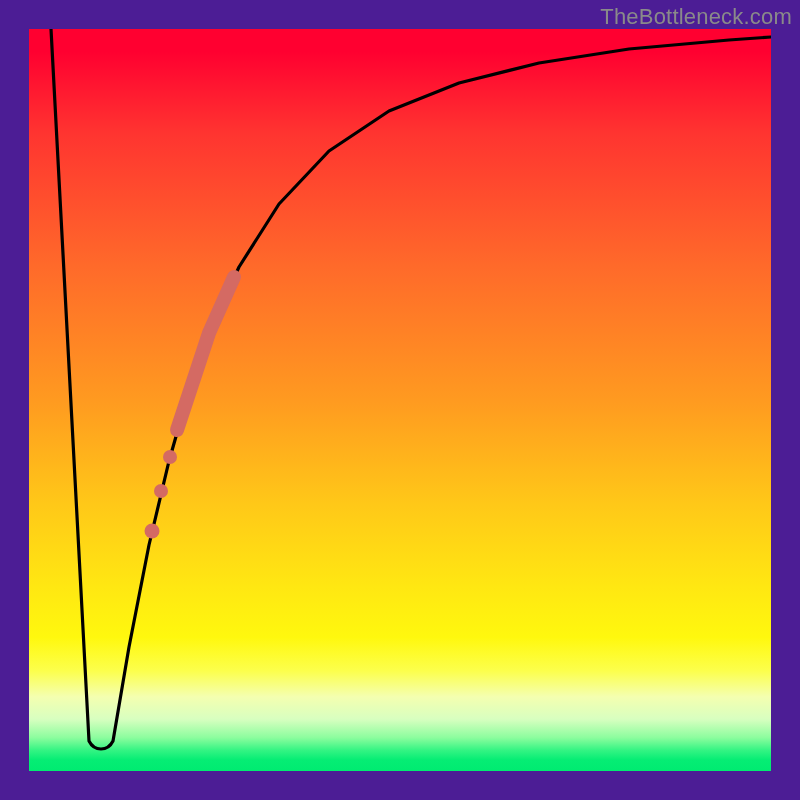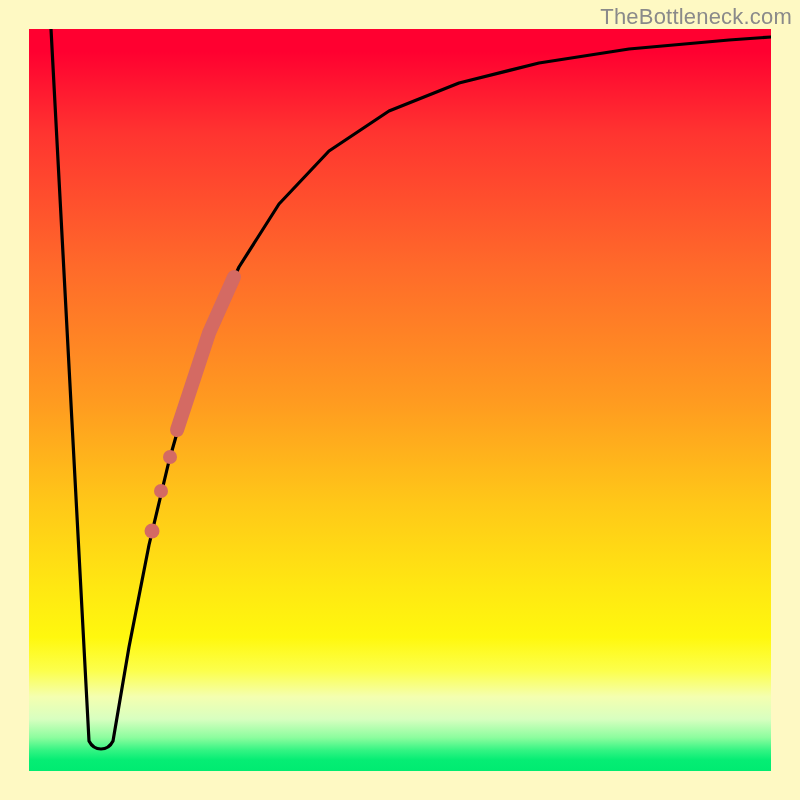--- a/index.html
+++ b/index.html
@@ -9,21 +9,21 @@
     height: 800px;
     background: #000;
     overflow: hidden;
   }
   .frame {
     position: absolute;
     left: 0;
     top: 0;
     width: 800px;
     height: 800px;
-    background: #fef9c3;
+    background: #4c1d95;
   }
   .plot {
     position: absolute;
     left: 29px;
     top: 29px;
     width: 742px;
     height: 742px;
     overflow: hidden;
   }
   .gradient {

